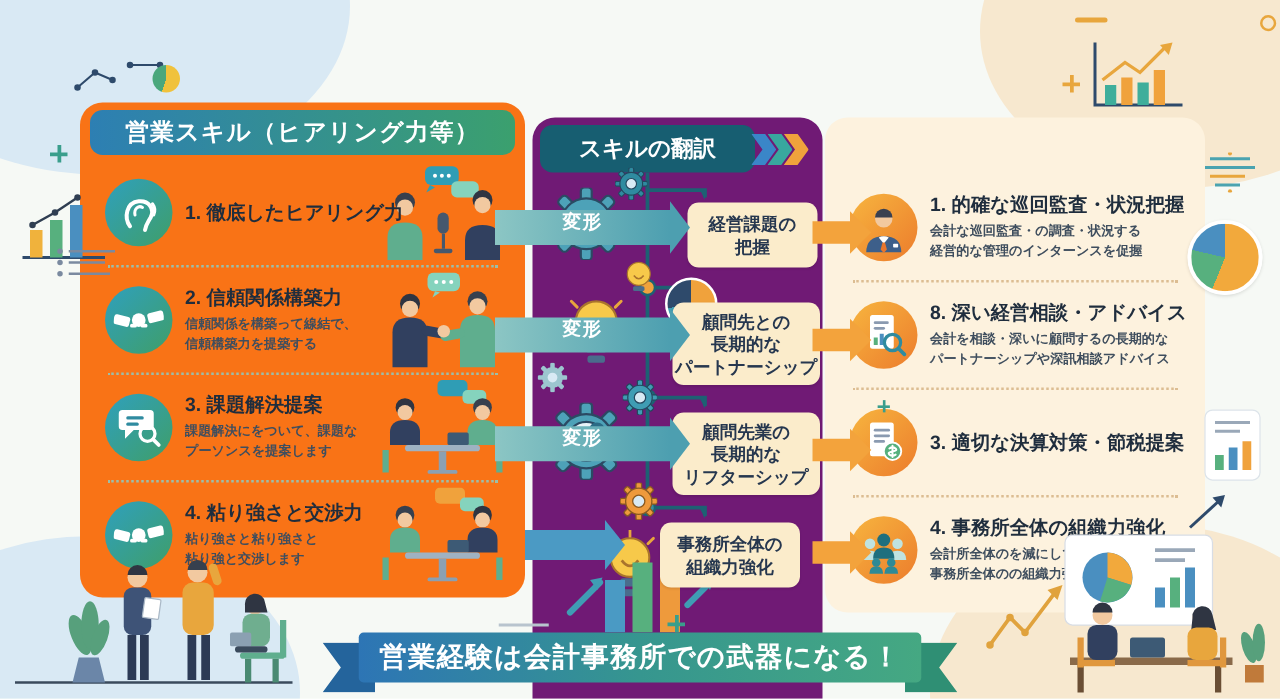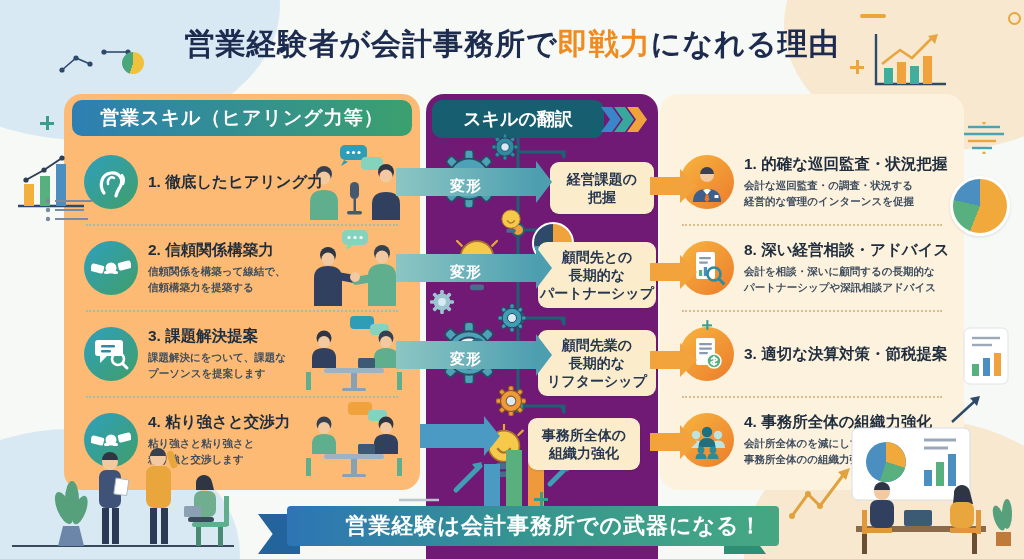--- a/index.html
+++ b/index.html
@@ -10,21 +10,21 @@
   .blob.tl{left:-110px;top:-130px;width:390px;height:270px;background:#d9e9f4;}
   .blob.tr{right:-90px;top:-100px;width:330px;height:250px;background:#f7e8cf;}
   .blob.bl{left:-100px;bottom:-120px;width:340px;height:250px;background:#d9e9f4;}
   .blob.br{right:-70px;bottom:-130px;width:350px;height:270px;background:#f7e8cf;}
   
   .title{position:absolute;left:0;top:24px;width:100%;text-align:center;font-size:30px;font-weight:800;
          color:#1d2b4f;letter-spacing:1px;z-index:3;}
   .title .hl{color:#ef8b1f;}
   
   .panel{position:absolute;border-radius:18px;z-index:1;}
-  .left-panel{left:64px;top:94px;width:356px;height:396px;background:#fdba74;}
+  .left-panel{left:64px;top:82px;width:356px;height:396px;background:#f97316;}
   .mid-panel{left:426px;top:94px;width:232px;height:512px;background:#701a75;}
   .right-panel{left:660px;top:94px;width:304px;height:396px;background:#fdf2de;}
   .panel-header{position:absolute;left:8px;right:8px;top:6px;height:36px;border-radius:10px;
          display:flex;align-items:center;justify-content:center;color:#fff;font-weight:bold;
          font-size:19px;letter-spacing:1px;z-index:2;}
   .left-header{background:linear-gradient(90deg,#2d7fb3,#3ba06e);}
   .right-header{background:linear-gradient(90deg,#f6a93b,#e9732d);}
   .mid-header{position:absolute;left:6px;top:6px;width:172px;height:38px;border-radius:10px;background:#175e71;
          display:flex;align-items:center;justify-content:center;color:#fff;font-weight:bold;font-size:18px;z-index:2;}
   .chevs{position:absolute;left:182px;top:13px;display:flex;z-index:2;}
@@ -44,33 +44,33 @@
   .right-panel .sep{border-color:#dcbd92;}
   
   .flow-svg{position:absolute;left:0;top:0;z-index:1;}
   .mbox{position:absolute;background:#fbeccb;border-radius:9px;color:#26374f;font-weight:800;font-size:14px;
         text-align:center;line-height:1.3;white-space:pre-line;display:flex;align-items:center;justify-content:center;
         box-shadow:0 1px 2px rgba(0,0,0,.10);z-index:3;}
   .mid-icon{position:absolute;z-index:2;}
   .mini-pie{position:absolute;border-radius:50%;z-index:2;}
   
   .t-arrow{position:absolute;left:396px;width:140px;height:28px;background:linear-gradient(90deg,#8cc6c4,#4d9fb0);
-           z-index:4;display:flex;align-items:flex-end;justify-content:center;}
+           z-index:4;display:flex;align-items:flex-start;justify-content:center;}
   .t-arrow::after{content:"";position:absolute;right:-16px;top:-7px;border-top:21px solid transparent;
            border-bottom:21px solid transparent;border-left:16px solid #4d9fb0;}
   .t-label{color:#fff;font-weight:800;font-size:15px;letter-spacing:1px;}
   .t-arrow.short{left:420px;width:64px;height:24px;background:#4b9ac4;}
   .t-arrow.short::after{border-left-color:#4b9ac4;top:-8px;border-top-width:20px;border-bottom-width:20px;}
   .o-arrow{position:absolute;left:650px;width:30px;height:18px;background:#f3a33c;z-index:4;}
   .o-arrow::after{content:"";position:absolute;right:-17px;top:-8px;border-top:17px solid transparent;
            border-bottom:17px solid transparent;border-left:17px solid #f3a33c;}
   
   .banner{position:absolute;left:287px;top:506px;width:450px;height:40px;border-radius:4px;z-index:6;
           background:linear-gradient(90deg,#2d75b5,#36968f,#45a882);display:flex;align-items:center;justify-content:center;
-          color:#fff;font-size:22px;font-weight:800;letter-spacing:1px;padding-left:42px;}
+          color:#fff;font-size:22px;font-weight:800;letter-spacing:1px;}
   .banner-fold{position:absolute;top:514px;width:42px;height:40px;z-index:5;}
   .banner-fold.l{left:258px;background:#24649c;clip-path:polygon(0 0,100% 0,100% 100%,0 100%,35% 50%);}
   .banner-fold.r{left:724px;background:#2f8f74;clip-path:polygon(0 0,100% 0,65% 50%,100% 100%,0 100%);}
   
   .deco{position:absolute;z-index:2;}
   .plus{position:absolute;width:14px;height:14px;z-index:2;color:#3a9e8c;
         background:linear-gradient(currentColor,currentColor) center/14px 3px no-repeat,
                    linear-gradient(currentColor,currentColor) center/3px 14px no-repeat;}
   .plus.orange{color:#e8a63d;}
   .dash{position:absolute;border-radius:2px;background:#e8a63d;z-index:2;}
@@ -98,23 +98,20 @@
         </g>
       </symbol>
     </defs>
   </svg>
 
   <div class="blob tl"></div>
   <div class="blob tr"></div>
   <div class="blob bl"></div>
   <div class="blob br"></div>
 
-  <div class="title">
-    <span>営業経験者が会計事務所で</span><span class="hl">即戦力</span><span>になれる理由</span>
-  </div>
 
   <div class="panel left-panel">
     <div class="panel-header left-header">営業スキル（ヒアリング力等）</div>
 
     <div class="item" style="top:48px">
       <div class="icircle teal">
         <svg width="40" height="40" viewBox="0 0 40 40">
           <path d="M13,31 c-5,-7 -3,-19 7,-20 c8,-0.8 13,6 9.5,13 c-2.5,4.5 -4,6 -4.5,10" fill="none" stroke="#fff" stroke-width="3.2" stroke-linecap="round"></path>
           <path d="M17,22 c-1,-5 3,-8 6,-6" fill="none" stroke="#fff" stroke-width="2.4" stroke-linecap="round"></path>
           <path d="M31,13 a9,9 0 0 1 1,9" fill="none" stroke="#fff" stroke-width="2.4" stroke-linecap="round"></path>

